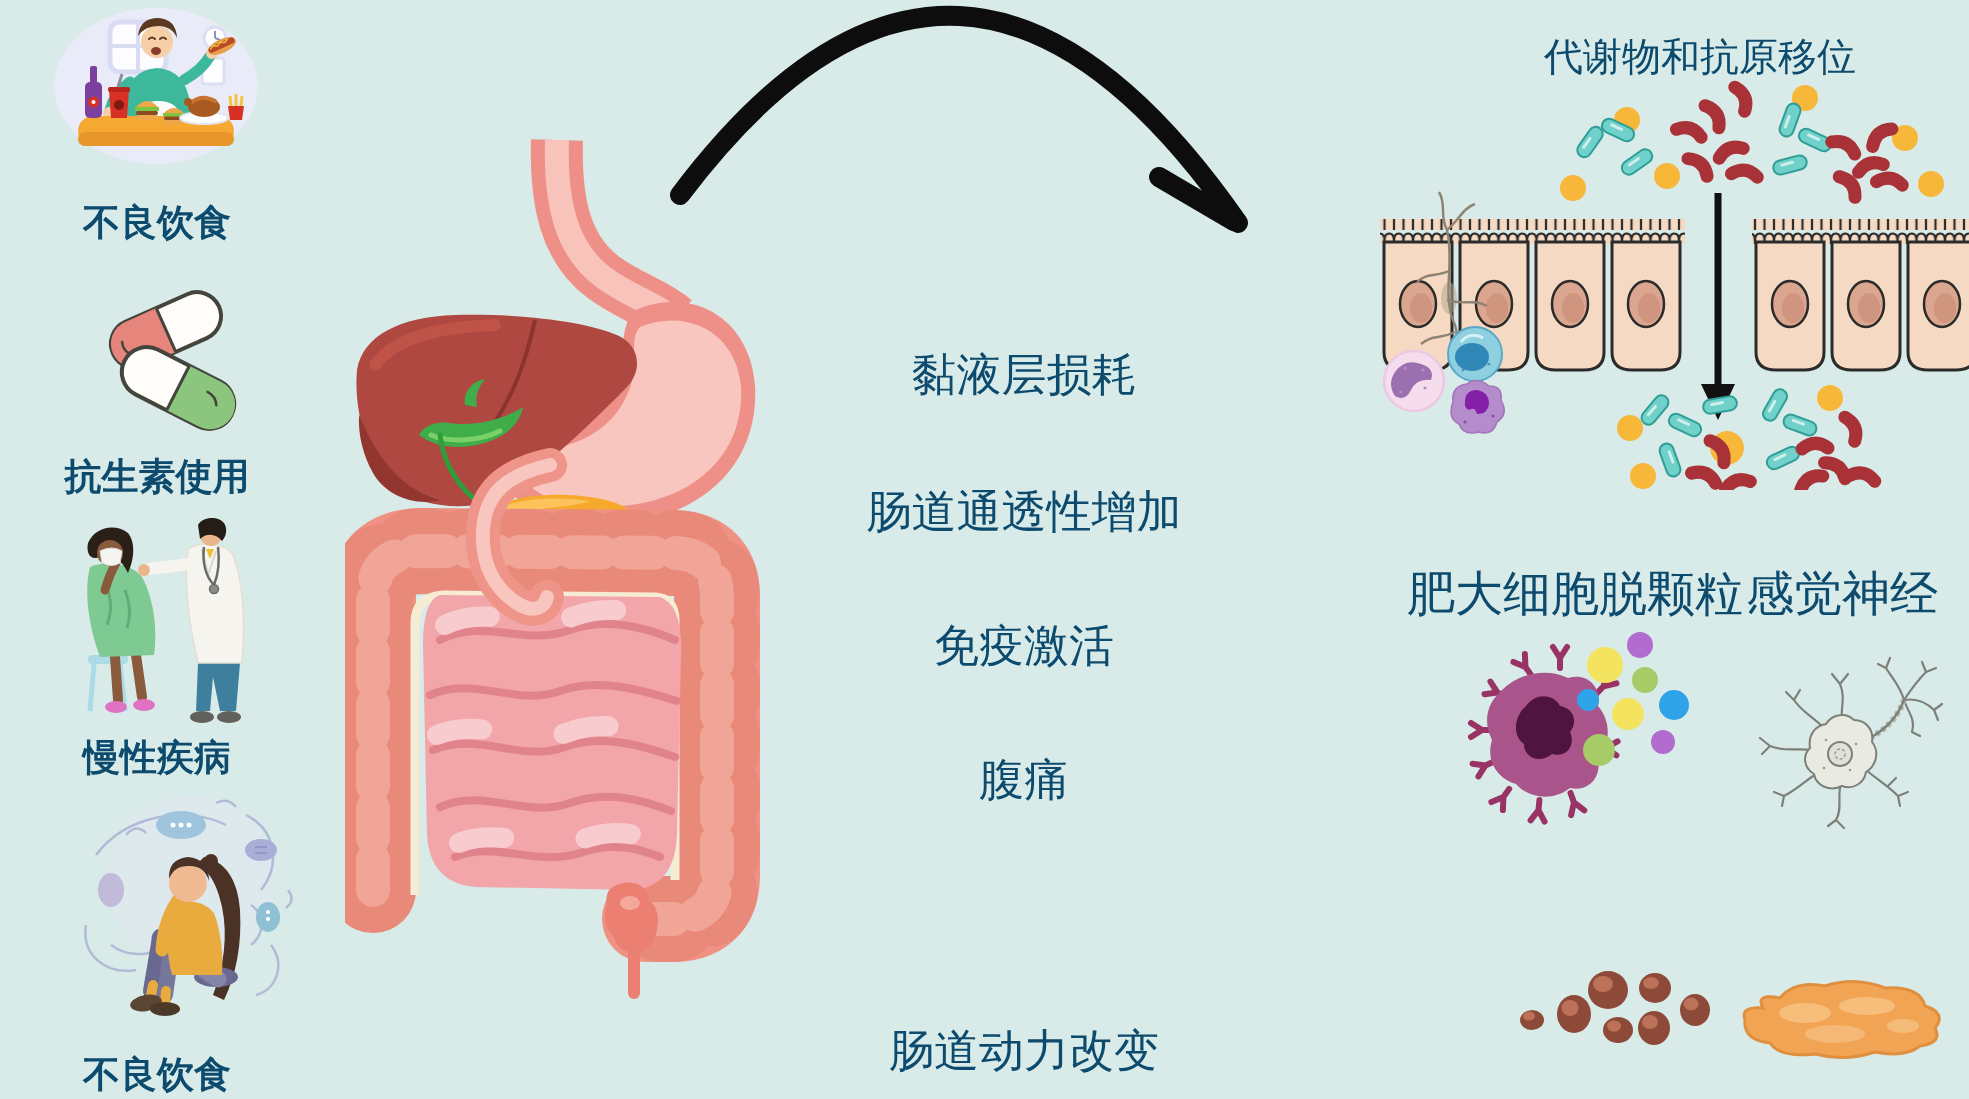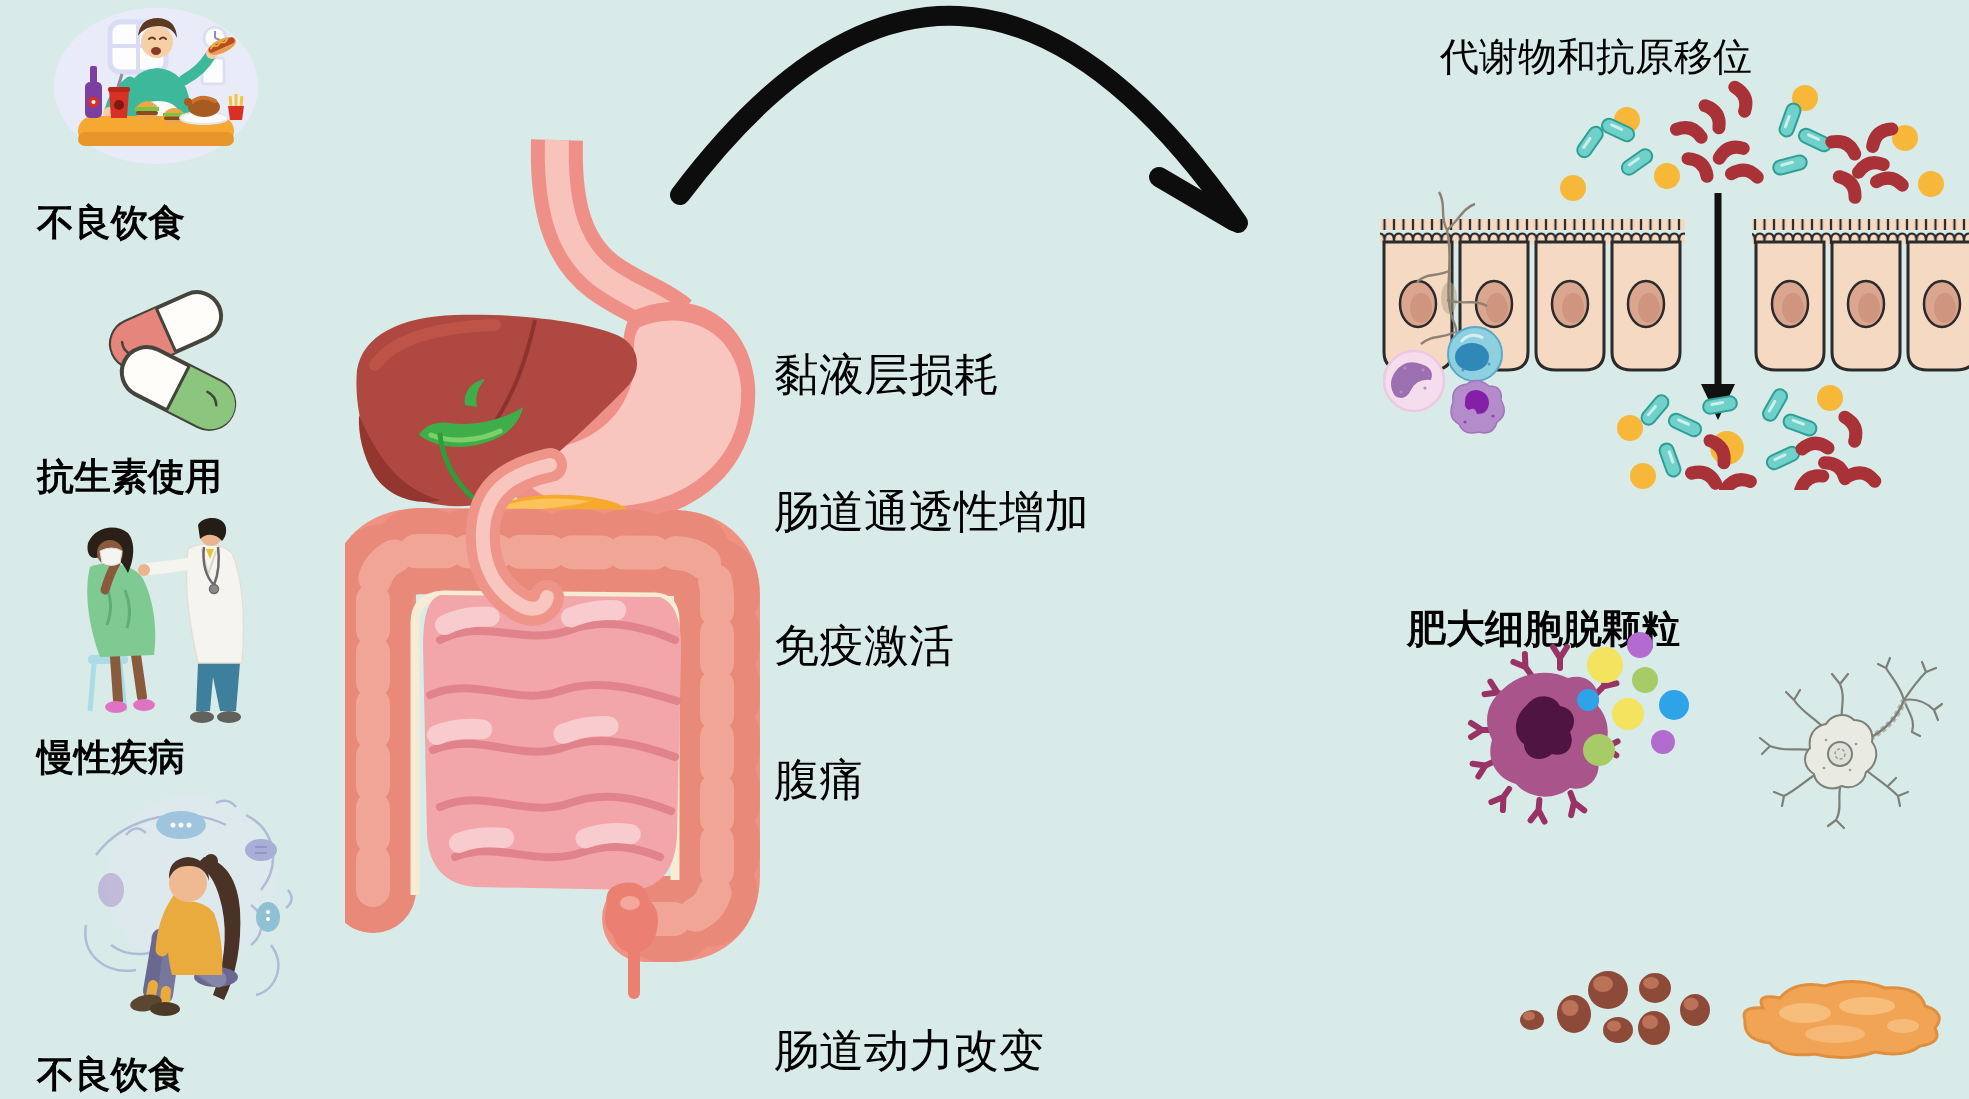--- a/index.html
+++ b/index.html
@@ -1,23 +1,23 @@
 <!DOCTYPE html>
 <html><head>
 <meta charset="utf-8">
 <style>
   html,body{margin:0;padding:0;background:#d8ebe8;}
   #canvas{position:relative;width:1969px;height:1099px;background:#d8ebe8;overflow:hidden;
           font-family:"Liberation Sans","DejaVu Sans",sans-serif;color:#161616;}
   .abs{position:absolute;}
-  .lbl{position:absolute;white-space:nowrap;color:#000000;font-weight:600;}
+  .lbl{position:absolute;text-align:center;white-space:nowrap;color:#0c4a6e;font-weight:600;}
   .cause-lbl{left:37px;width:240px;font-size:37px;}
   .step{left:774px;width:500px;font-size:45px;font-weight:500;}
   .rt-title{left:1440px;width:520px;top:30px;font-size:39px;font-weight:500;}
-  .cell-lbl{font-size:39px;font-weight:700;margin-top:40px;}
+  .cell-lbl{font-size:48px;font-weight:400;}
   svg{display:block;}
 </style>
 </head>
 <body>
 
 <div id="canvas">
 
   <svg class="abs" style="left:52px;top:6px" width="208" height="172" viewBox="0 0 208 172">
     <ellipse cx="104" cy="80" rx="102" ry="78" fill="#e9ecf8"></ellipse>
     <rect x="58" y="16" width="56" height="50" rx="10" fill="#fdfdff" stroke="#d9dcf2" stroke-width="5"></rect>
@@ -319,20 +319,21 @@
       <use href="#rrod" transform="translate(362 402) rotate(-15)"></use>
     <use href="#rrod" transform="translate(345 370) rotate(60)"></use>
     <use href="#rrod" transform="translate(440 365) rotate(0)"></use>
       <use href="#rrod" transform="translate(462 388) rotate(40)"></use>
     <use href="#rrod" transform="translate(435 400) rotate(-30)"></use>
       <use href="#rrod" transform="translate(478 348) rotate(70)"></use>
     <use href="#rrod" transform="translate(488 395) rotate(15)"></use>
   </svg>
 
   <div class="lbl cell-lbl" style="left:1407px;width:320px;top:562px">肥大细胞脱颗粒</div>
+  <div class="lbl cell-lbl" style="left:1737px;width:210px;top:562px">感觉神经</div>
 
   <svg class="abs" style="left:1440px;top:620px" width="300" height="260" viewBox="0 0 300 260">
     <defs>
       <path id="yrec" d="M0 16 L0 6 M0 6 L-7 -5 M0 6 L7 -5" stroke="#993366" stroke-width="6" fill="none" stroke-linecap="round"></path>
     </defs>
     <use href="#yrec" transform="translate(120 32) "></use>
     <use href="#yrec" transform="translate(82 42) rotate(-35)"></use>
     <use href="#yrec" transform="translate(52 70) rotate(-65)"></use>
     <use href="#yrec" transform="translate(36 110) rotate(-90)"></use>
     <use href="#yrec" transform="translate(40 148) rotate(-115)"></use>

